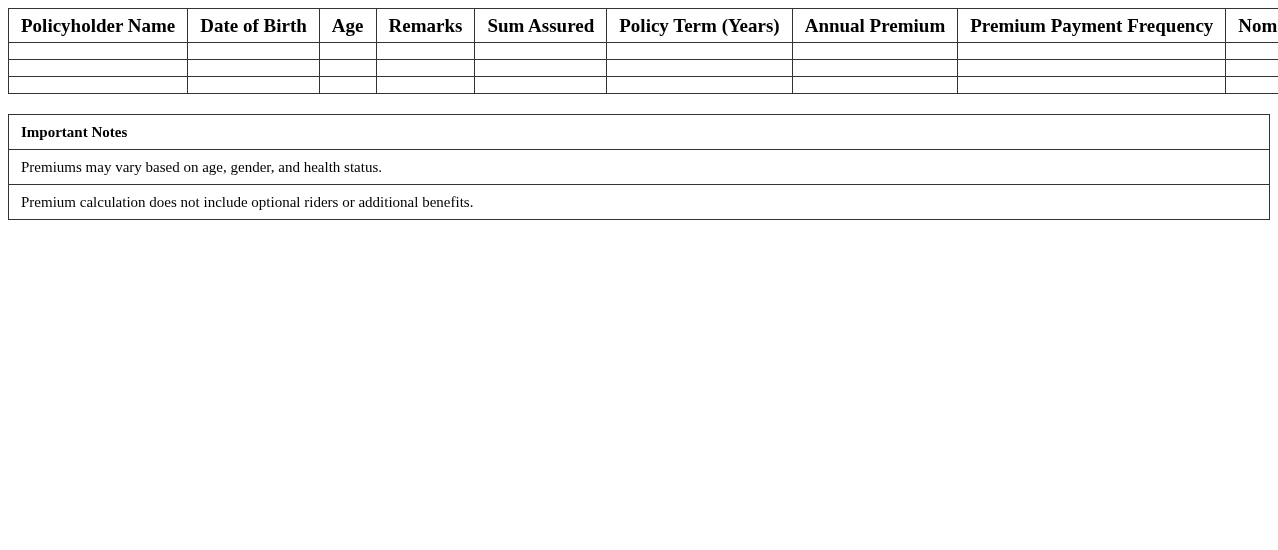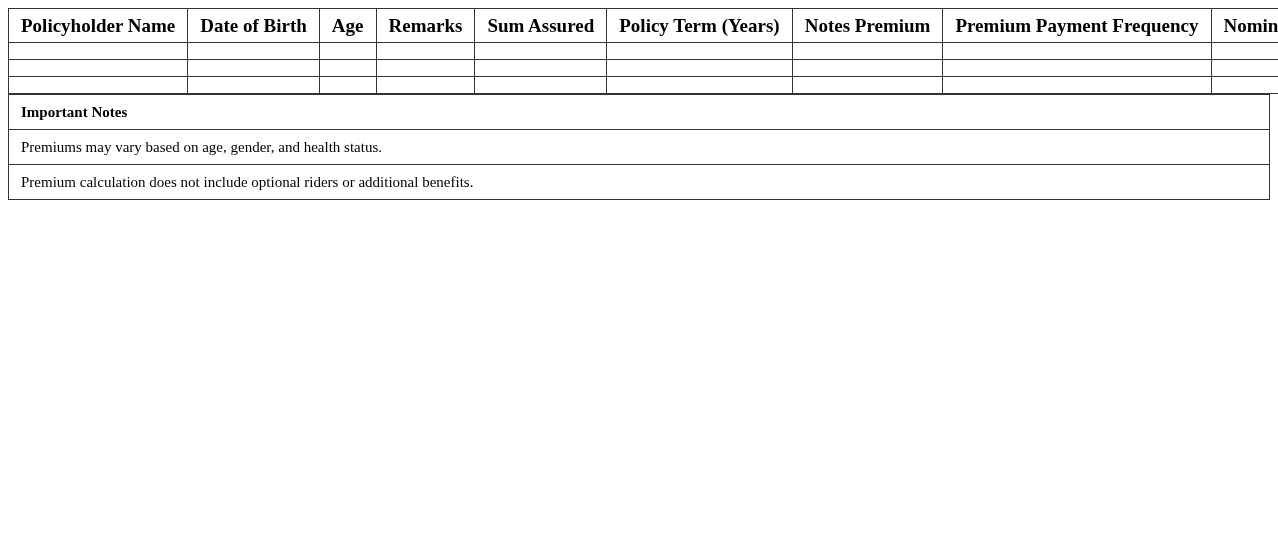--- a/index.html
+++ b/index.html
@@ -11,40 +11,40 @@
     .wrap { padding: 8px 8px 0 8px; }
     table { border-collapse: collapse; width: 1262px; }
     .policy-table th, .policy-table td {
       border: 1px solid #333; padding: 0 12px;
     }
     .policy-table th {
       height: 33px; font-weight: bold; font-size: 19px; text-align: center;
       white-space: nowrap;
     }
     .policy-table td { height: 16px; }
-    .notes-table { }
+    .notes-table { margin-top: 20px; }
     .notes-table th, .notes-table td {
       border: 1px solid #333; padding: 0 12px; text-align: left; height: 34px;
     }
     .notes-table th { font-weight: bold; }
   </style>
 </head>
 <body>
 
 <div class="wrap">
   <table class="policy-table">
     <thead>
       <tr>
         <th style="width:135px">Policyholder Name</th>
         <th style="width:95px">Date of Birth</th>
         <th style="width:28px">Age</th>
         <th style="width:55px">Remarks</th>
         <th style="width:94px">Sum Assured</th>
         <th style="width:140px">Policy Term (Years)</th>
-        <th style="width:124px">Notes Premium</th>
+        <th style="width:124px">Annual Premium</th>
         <th style="width:212px">Premium Payment Frequency</th>
         <th style="width:64px">Nominee</th>
         <th style="width:66px">Remarks</th>
       </tr>
     </thead>
     <tbody>
       <tr>
         <td></td>
         <td></td>
         <td></td>

